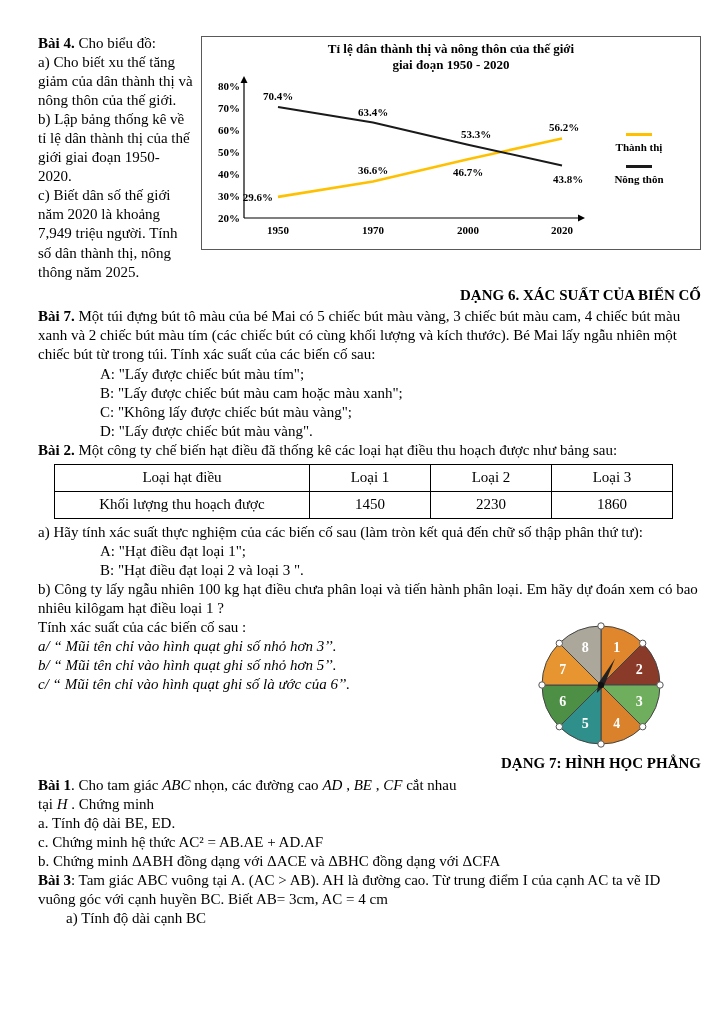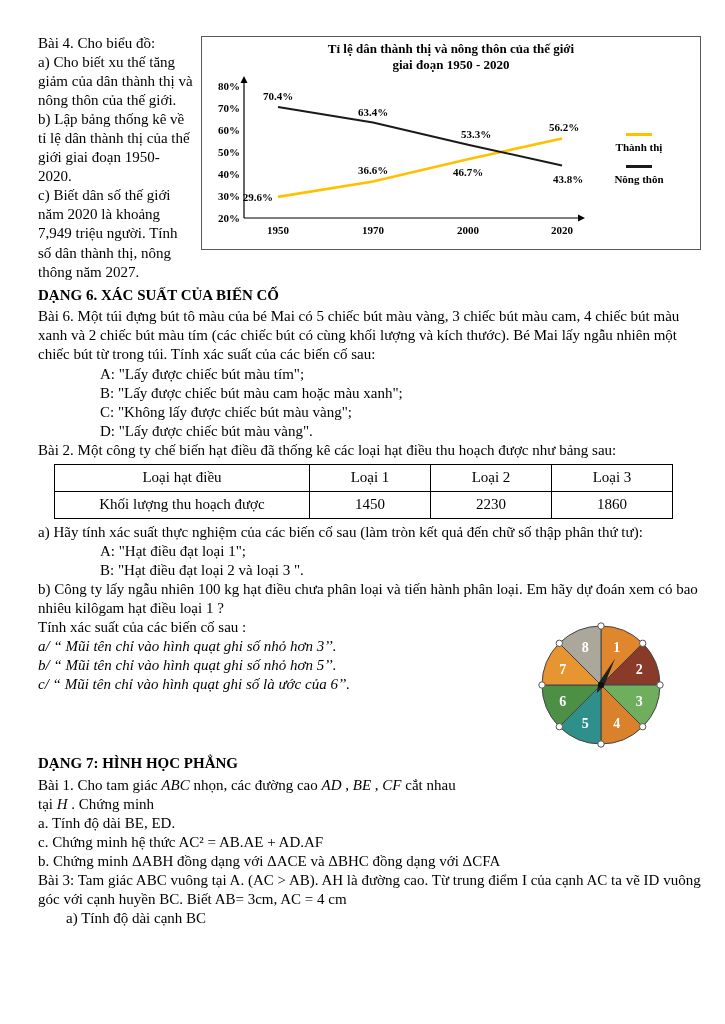--- a/index.html
+++ b/index.html
@@ -4,24 +4,24 @@
 <style>
   *{box-sizing:border-box;}
   html,body{margin:0;padding:0;background:#fff;}
   body{width:725px;font-family:"Liberation Serif",serif;font-size:15px;color:#000;}
   .page{width:725px;height:1024px;padding:34px 24px 14px 38px;overflow:hidden;background:#fff;}
   p.para{margin:0;line-height:1.27;}
   .pgap{margin-bottom:4px;}
   .opt{padding-left:62px;}
   .ind28{padding-left:28px;}
   .italic{font-style:italic;}
-  .b{font-weight:normal;}
+  .b{font-weight:bold;}
   .mi{font-style:italic;margin-top:12px;}
   .gl{margin-left:30px;}
-  h2.heading{clear:both;text-align:left;font-size:15px;font-weight:bold;margin:4px 0 3px 0;line-height:1.25;}
+  h2.heading{clear:both;text-align:right;font-size:15px;font-weight:bold;margin:4px 0 3px 0;line-height:1.25;}
   .chart-box{float:right;width:500px;height:214px;border:1px solid #595959;margin:2px 0 8px 8px;padding:4px 6px;background:#fff;}
   .chart-title{text-align:center;font-weight:bold;font-size:13px;line-height:1.25;}
   .chart-body{display:flex;align-items:center;margin-top:2px;}
   .chart-legend{width:102px;display:flex;flex-direction:column;gap:12px;padding-left:4px;}
   .legend-item{display:flex;align-items:center;gap:5px;font-weight:bold;font-size:11px;flex-direction:column;}
   .legend-line{display:inline-block;width:26px;height:3px;flex:0 0 auto;}
   table.harvest{border-collapse:collapse;margin:4px 0 4px 16px;}
   table.harvest td{border:1px solid #000;text-align:center;height:27px;padding:0 8px;}
   table.harvest td:first-child{width:255px;}
   table.harvest td + td{width:121px;}
@@ -74,27 +74,27 @@
             <div class="legend-item">
               <span class="legend-line" style="background: rgb(26, 26, 26);"></span>
               <span>Nông thôn</span>
             </div>
           </div>
       </div>
     </div>
     <p class="para pgap"><span class="b">Bài 4.</span><span> Cho biểu đồ:</span></p>
     <p class="para pgap">a) Cho biết xu thế tăng giảm của dân thành thị và nông thôn của thế giới.</p>
     <p class="para pgap">b) Lập bảng thống kê về tỉ lệ dân thành thị của thế giới giai đoạn 1950-2020.</p>
-    <p class="para">c) Biết dân số thế giới năm 2020 là khoảng 7,949 triệu người. Tính số dân thành thị, nông thông năm 2027.</p>
+    <p class="para">c) Biết dân số thế giới năm 2020 là khoảng 7,949 triệu người. Tính số dân thành thị, nông thông năm 2025.</p>
   </section>
 
   <h2 class="heading">DẠNG 6. XÁC SUẤT CỦA BIẾN CỐ</h2>
 
   <section>
-    <p class="para"><span class="b">Bài 6.</span><span> Một túi đựng bút tô màu của bé Mai có 5 chiếc bút màu vàng, 3 chiếc bút màu cam, 4 chiếc bút màu xanh và 2 chiếc bút màu tím (các chiếc bút có cùng khối lượng và kích thước). Bé Mai lấy ngẫu nhiên một chiếc bút từ trong túi. Tính xác suất của các biến cố sau:</span></p>
+    <p class="para"><span class="b">Bài 7.</span><span> Một túi đựng bút tô màu của bé Mai có 5 chiếc bút màu vàng, 3 chiếc bút màu cam, 4 chiếc bút màu xanh và 2 chiếc bút màu tím (các chiếc bút có cùng khối lượng và kích thước). Bé Mai lấy ngẫu nhiên một chiếc bút từ trong túi. Tính xác suất của các biến cố sau:</span></p>
     <p class="para opt">A: "Lấy được chiếc bút màu tím";</p>
     <p class="para opt">B: "Lấy được chiếc bút màu cam hoặc màu xanh";</p>
     <p class="para opt">C: "Không lấy được chiếc bút màu vàng";</p>
     <p class="para opt">D: "Lấy được chiếc bút màu vàng".</p>
   </section>
 
   <section>
     <p class="para"><span class="b">Bài 2.</span><span> Một công ty chế biến hạt điều đã thống kê các loại hạt điều thu hoạch được như bảng sau:</span></p>
     <table class="harvest">
       <tbody>

